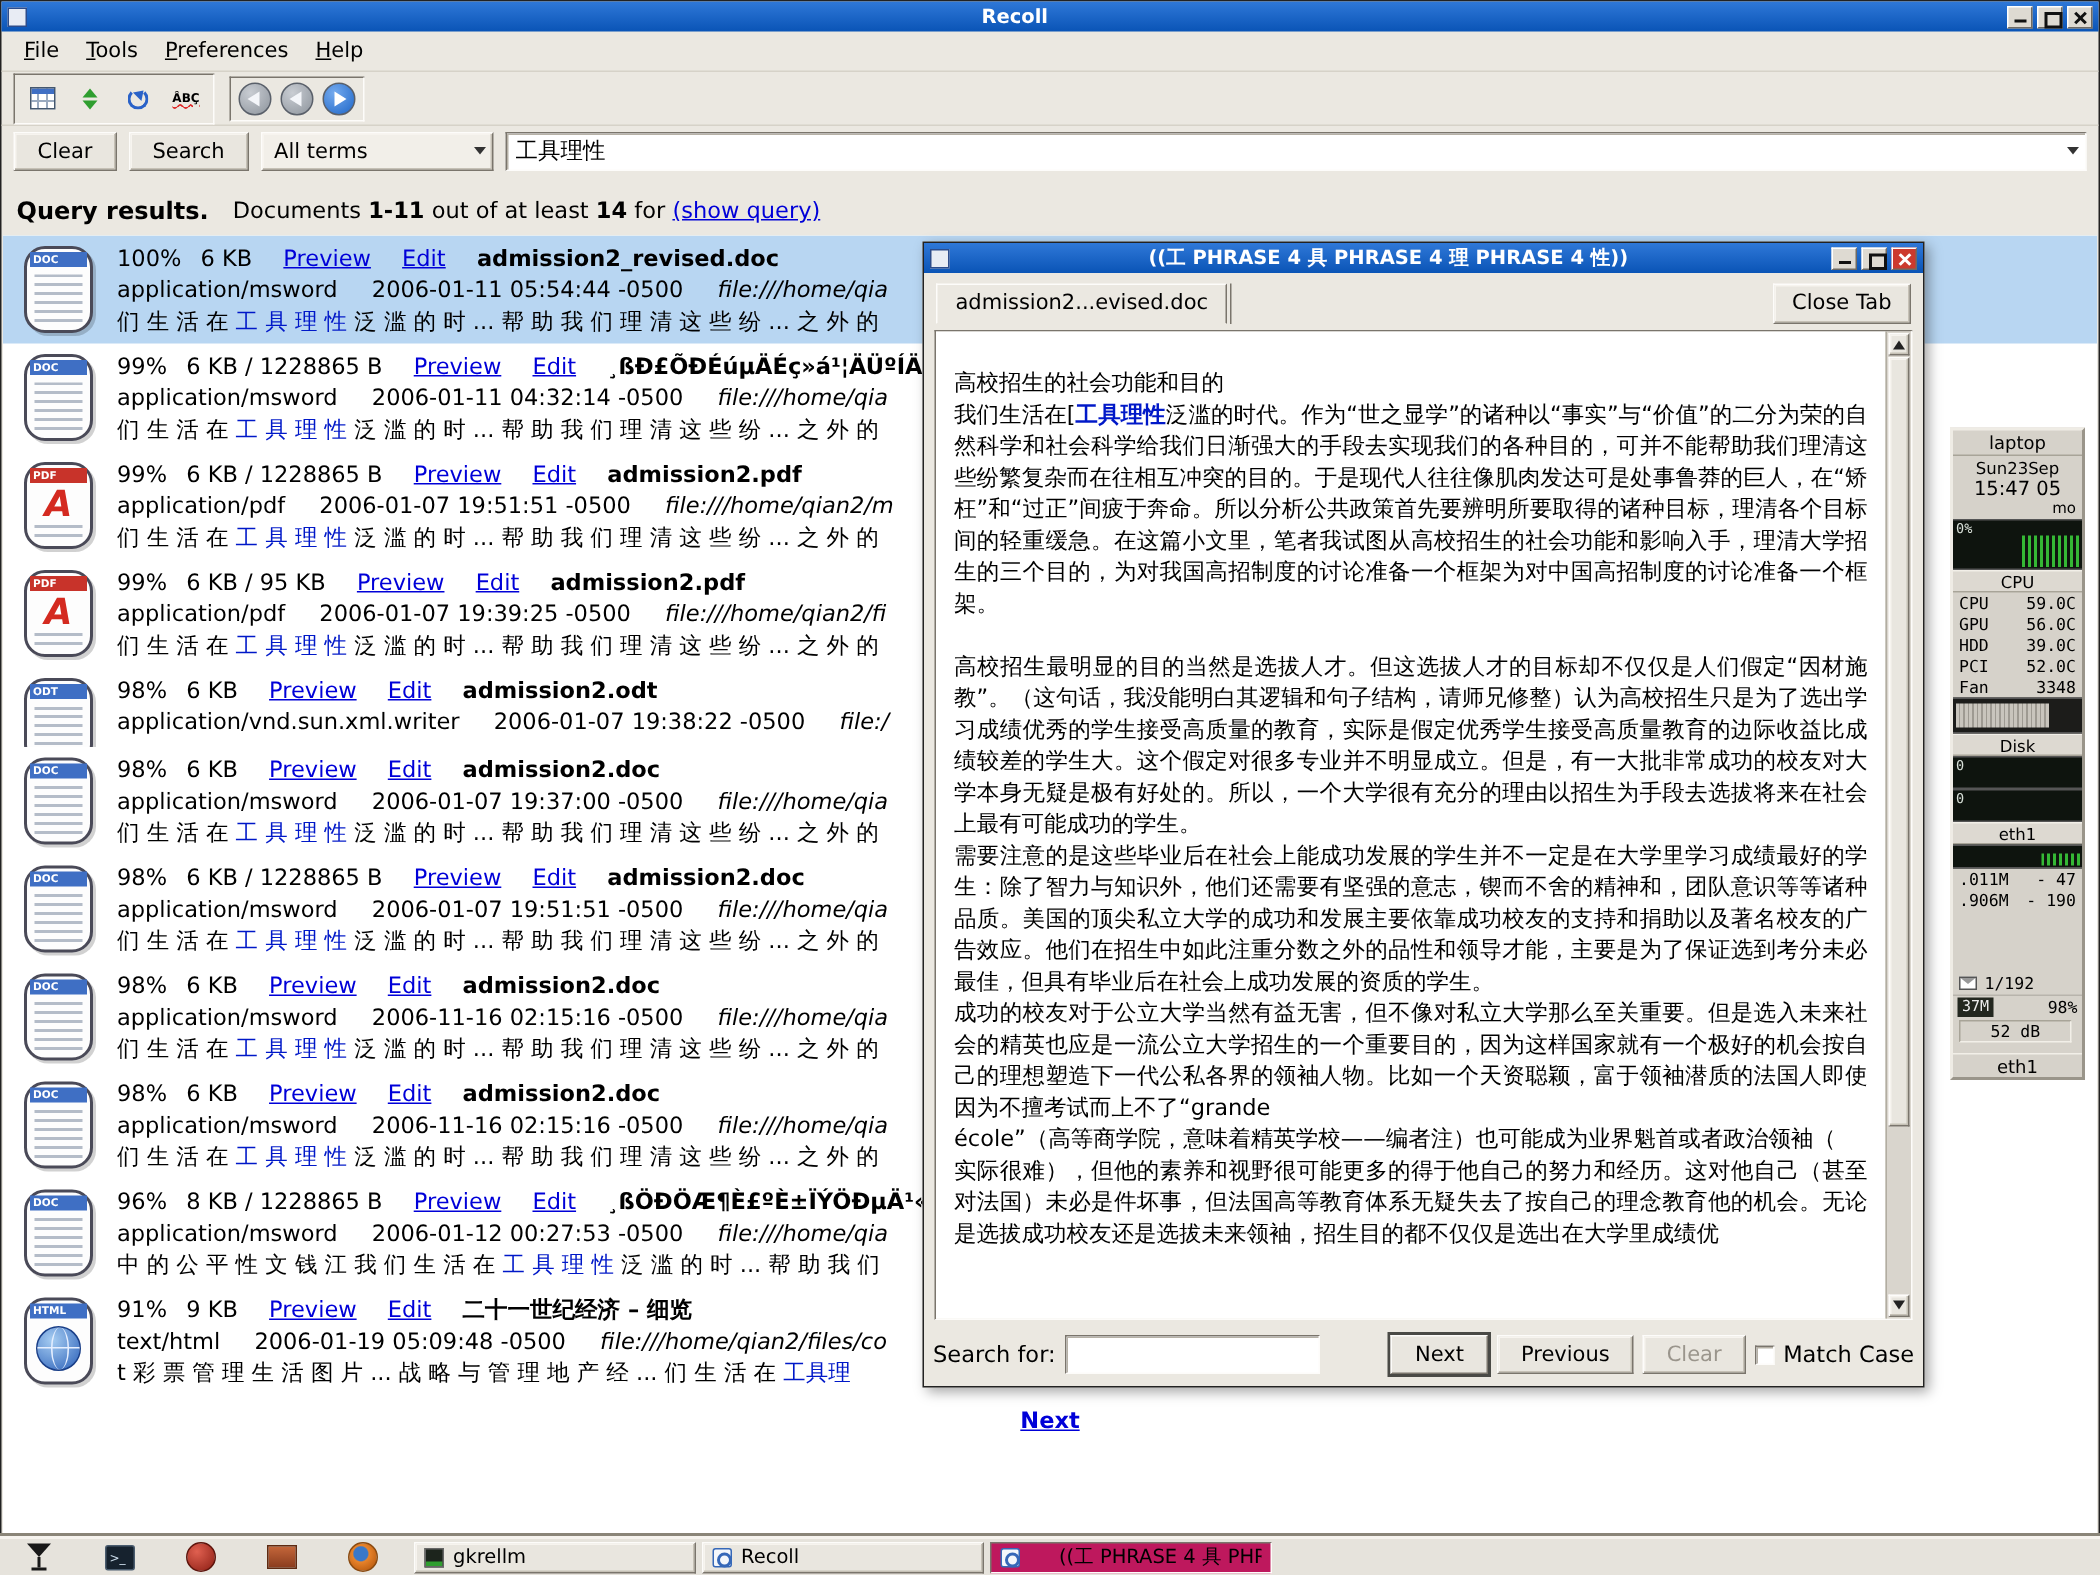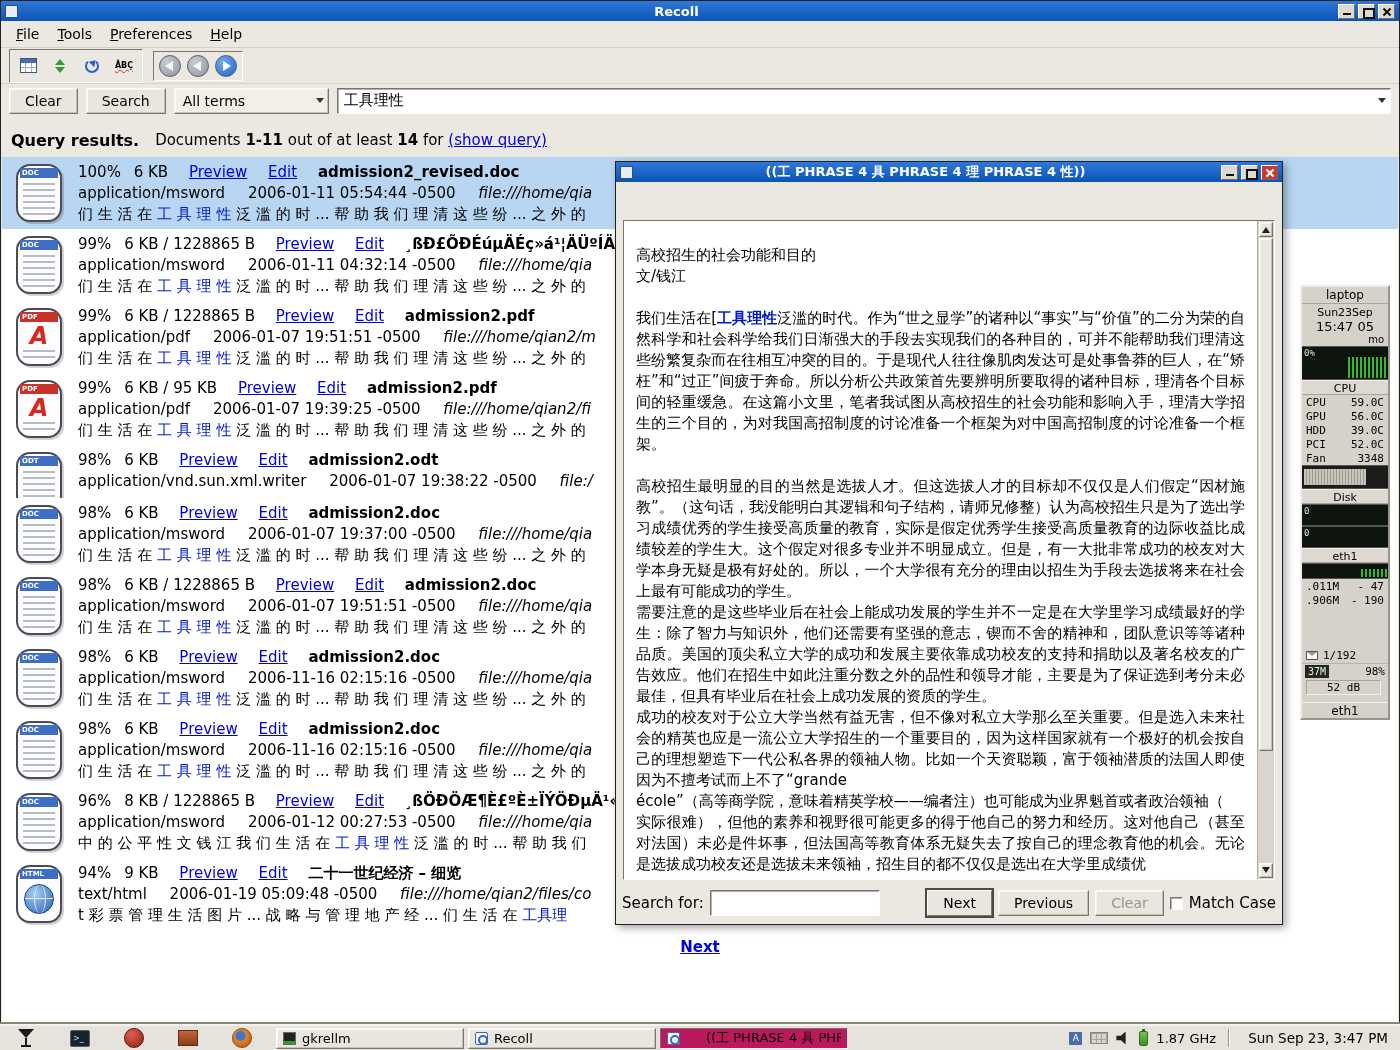--- a/index.html
+++ b/index.html
@@ -495,21 +495,21 @@
     <div class="r-icon-wrap">
       <div class="fi fi-html">
         <div class="band"><span>HTML</span></div>
 
         <div class="globe"></div>
 
       </div>
     </div>
     <div class="r-body">
       <div class="r-line1">
-        <span class="r-score">94%</span>
+        <span class="r-score">91%</span>
         <span class="r-size">9 KB</span>
         <a class="link">Preview</a>
         <a class="link">Edit</a>
         <span class="r-title">二十一世纪经济 – 细览</span>
       </div>
       <div class="r-line2">
         <span>text/html</span>
         <span>2006-01-19 05:09:48 -0500</span>
         <span class="r-url">file:///home/qian2/files/co</span>
       </div>
@@ -525,25 +525,29 @@
 
 <div class="preview-window">
   <div class="titlebar">
     <span class="win-icon"></span>
     <span class="tb-title">((工 PHRASE 4 具 PHRASE 4 理 PHRASE 4 性))</span>
     <span class="tb-btn tb-min"></span>
     <span class="tb-btn tb-max"></span>
     <span class="tb-btn tb-close red"></span>
   </div>
 
+  <div class="pv-tabrow">
+    <span class="pv-tab">admission2...evised.doc</span>
+    <span class="pv-tab-edge"></span>
+    <span class="btn raised close-tab">Close Tab</span>
+  </div>
 
   <div class="pv-text">
     <div class="pv-content">
         <div class="pv-para"><span>高校招生的社会功能和目的</span></div>
-        <div class="pv-para gap"><span>文/钱江</span></div>
         <div class="pv-para gap"><span>我们生活在[</span><span class="hl">工具理性</span><span>泛滥的时代。作为“世之显学”的诸种以“事实”与“价值”的二分为荣的自然科学和社会科学给我们日渐强大的手段去实现我们的各种目的，可并不能帮助我们理清这些纷繁复杂而在往相互冲突的目的。于是现代人往往像肌肉发达可是处事鲁莽的巨人，在“矫枉”和“过正”间疲于奔命。所以分析公共政策首先要辨明所要取得的诸种目标，理清各个目标间的轻重缓急。在这篇小文里，笔者我试图从高校招生的社会功能和影响入手，理清大学招生的三个目的，为对我国高招制度的讨论准备一个框架为对中国高招制度的讨论准备一个框架。</span></div>
         <div class="pv-para"><span>高校招生最明显的目的当然是选拔人才。但这选拔人才的目标却不仅仅是人们假定“因材施教”。（这句话，我没能明白其逻辑和句子结构，请师兄修整）认为高校招生只是为了选出学习成绩优秀的学生接受高质量的教育，实际是假定优秀学生接受高质量教育的边际收益比成绩较差的学生大。这个假定对很多专业并不明显成立。但是，有一大批非常成功的校友对大学本身无疑是极有好处的。所以，一个大学很有充分的理由以招生为手段去选拔将来在社会上最有可能成功的学生。</span></div>
         <div class="pv-para"><span>需要注意的是这些毕业后在社会上能成功发展的学生并不一定是在大学里学习成绩最好的学生：除了智力与知识外，他们还需要有坚强的意志，锲而不舍的精神和，团队意识等等诸种品质。美国的顶尖私立大学的成功和发展主要依靠成功校友的支持和捐助以及著名校友的广告效应。他们在招生中如此注重分数之外的品性和领导才能，主要是为了保证选到考分未必最佳，但具有毕业后在社会上成功发展的资质的学生。</span></div>
         <div class="pv-para"><span>成功的校友对于公立大学当然有益无害，但不像对私立大学那么至关重要。但是选入未来社会的精英也应是一流公立大学招生的一个重要目的，因为这样国家就有一个极好的机会按自己的理想塑造下一代公私各界的领袖人物。比如一个天资聪颖，富于领袖潜质的法国人即使因为不擅考试而上不了“grande</span></div>
         <div class="pv-para"><span>école”（高等商学院，意味着精英学校——编者注）也可能成为业界魁首或者政治领袖（</span></div>
         <div class="pv-para"><span>实际很难），但他的素养和视野很可能更多的得于他自己的努力和经历。这对他自己（甚至对法国）未必是件坏事，但法国高等教育体系无疑失去了按自己的理念教育他的机会。无论是选拔成功校友还是选拔未来领袖，招生目的都不仅仅是选出在大学里成绩优</span></div>
       </div>
     <div class="pv-scroll">
       <span class="sb-arrow sb-up raised">
           <span class="tri-up"></span>
@@ -667,22 +671,13 @@
     </span>
     <span class="task-btn raised">
       <span class="task-icon ti-recoll"></span>
       <span class="tlabel">Recoll</span>
     </span>
     <span class="task-btn pressed">
       <span class="task-icon ti-recoll"></span>
       <span class="tlabel">((工 PHRASE 4 具 PHRASE ...</span>
     </span>
   </div>
-  <div class="tray">
-    <span class="kbd-icon"></span>
-    <span class="pager-icon"></span>
-    <span class="vol-icon"></span>
-    <span class="freq-icon"></span>
-    <span class="freq-text">1.87 GHz</span>
-    <span class="tray-sep"></span>
-    <span class="clock">Sun Sep 23, 3:47 PM</span>
-  </div>
 </div>
 
 </body></html>

